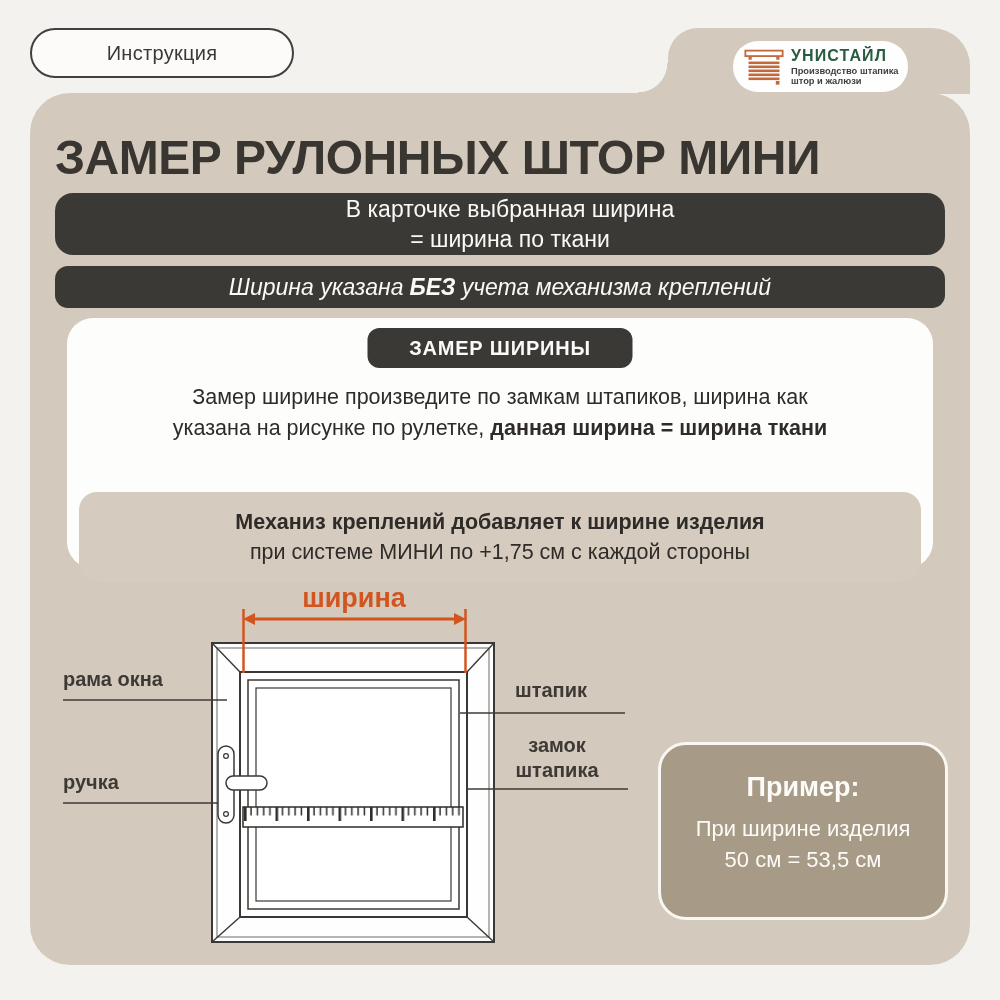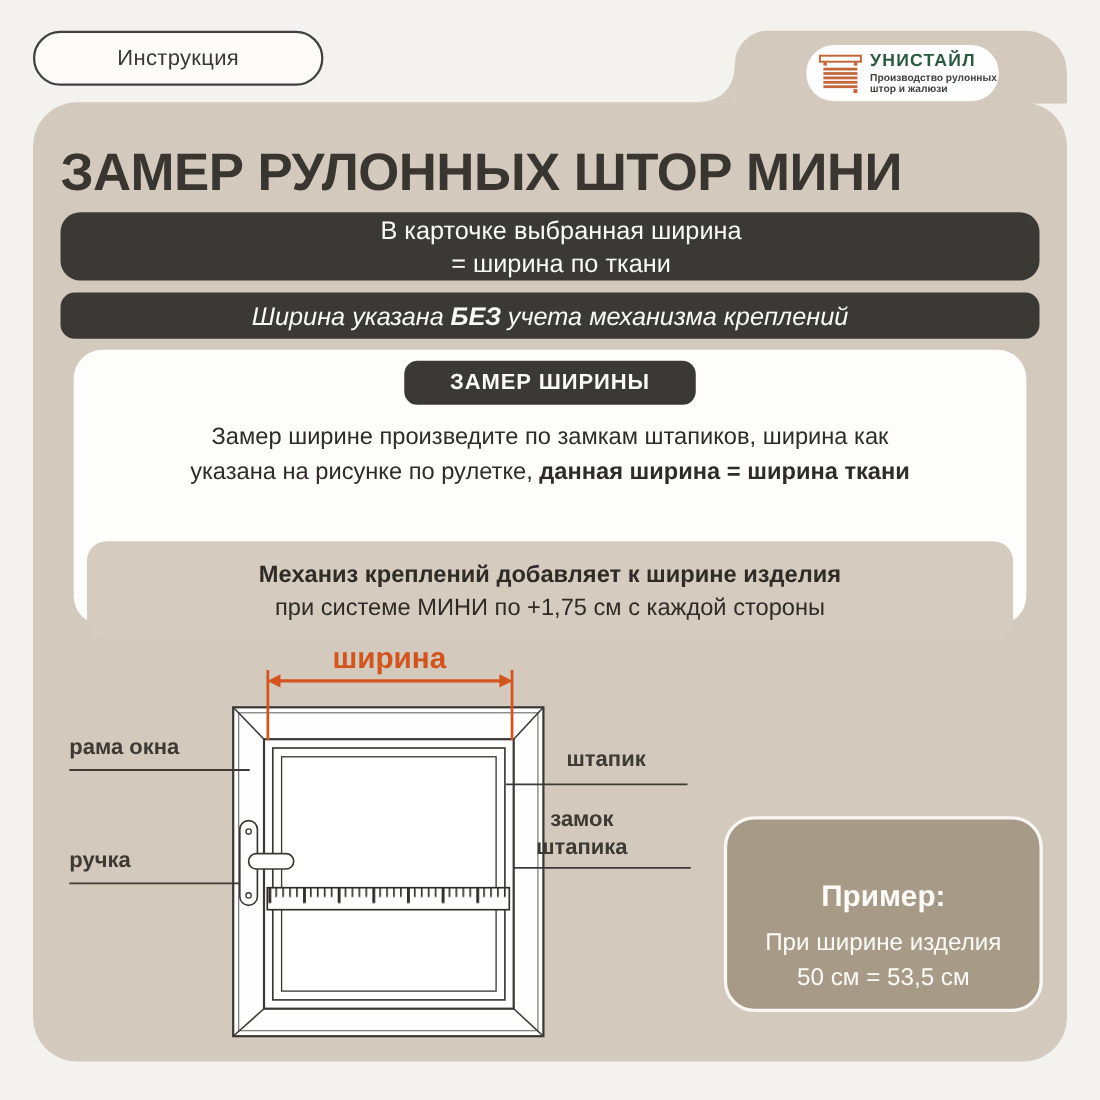--- a/index.html
+++ b/index.html
@@ -75,27 +75,27 @@
   .diagram { position:absolute; left:0; top:575px; width:1000px; height:390px; }
   .diagram svg { position:absolute; left:0; top:0; }
   .dlabel { position:absolute; font-size:20px; font-weight:bold; color:#3d3935; line-height:24px; }
   .lbl-width {
     left:254px; top:8px; width:200px; text-align:center;
     font-size:27px; color:#d2541f; line-height:30px;
   }
   .lbl-frame { left:63px; top:92px; }
   .lbl-handle { left:63px; top:195px; }
   .lbl-bead { left:515px; top:103px; }
-  .lbl-bead-lock { left:464px; top:158px; width:130px; text-align:center; white-space:pre-line; line-height:25px; }
+  .lbl-bead-lock { left:492px; top:158px; width:130px; text-align:center; white-space:pre-line; line-height:25px; }
   
   .example {
     position:absolute; left:658px; top:167px; width:290px; height:178px;
     background:#a79a87; border:3px solid #f9f7f3; border-radius:28px;
     display:flex; flex-direction:column; align-items:center;
-    padding-top:55px; color:#fcfbf8; text-align:left;
+    padding-top:27px; color:#fcfbf8; text-align:left;
   }
   .example-heading { font-size:27px; font-weight:bold; margin-bottom:13px; }
   .example-line { font-size:22px; line-height:26px; margin-bottom:5px; }
 </style>
 </head>
 <body>
 
 <div class="page">
 
   <div class="card"></div>
@@ -117,21 +117,21 @@
         <rect x="5" y="14" width="34" height="2.8"></rect>
         <rect x="5" y="18.4" width="34" height="2.8"></rect>
         <rect x="5" y="22.8" width="34" height="2.8"></rect>
         <rect x="5" y="27.2" width="34" height="2.8"></rect>
         <rect x="5" y="31.6" width="34" height="2.8"></rect>
         <rect x="35" y="35.4" width="4" height="4"></rect>
       </g>
     </svg>
     <div class="logo-text">
       <div class="logo-brand">УНИСТАЙЛ</div>
-      <div class="logo-tagline">Производство рулонных
+      <div class="logo-tagline">Производство штапика
 штор и жалюзи</div>
     </div>
   </div>
 
   <div class="title">ЗАМЕР РУЛОННЫХ ШТОР МИНИ</div>
 
   <div class="pill pill-1">В карточке выбранная ширина
 = ширина по ткани</div>
   <div class="pill pill-2">
     <span>Ширина указана</span>

